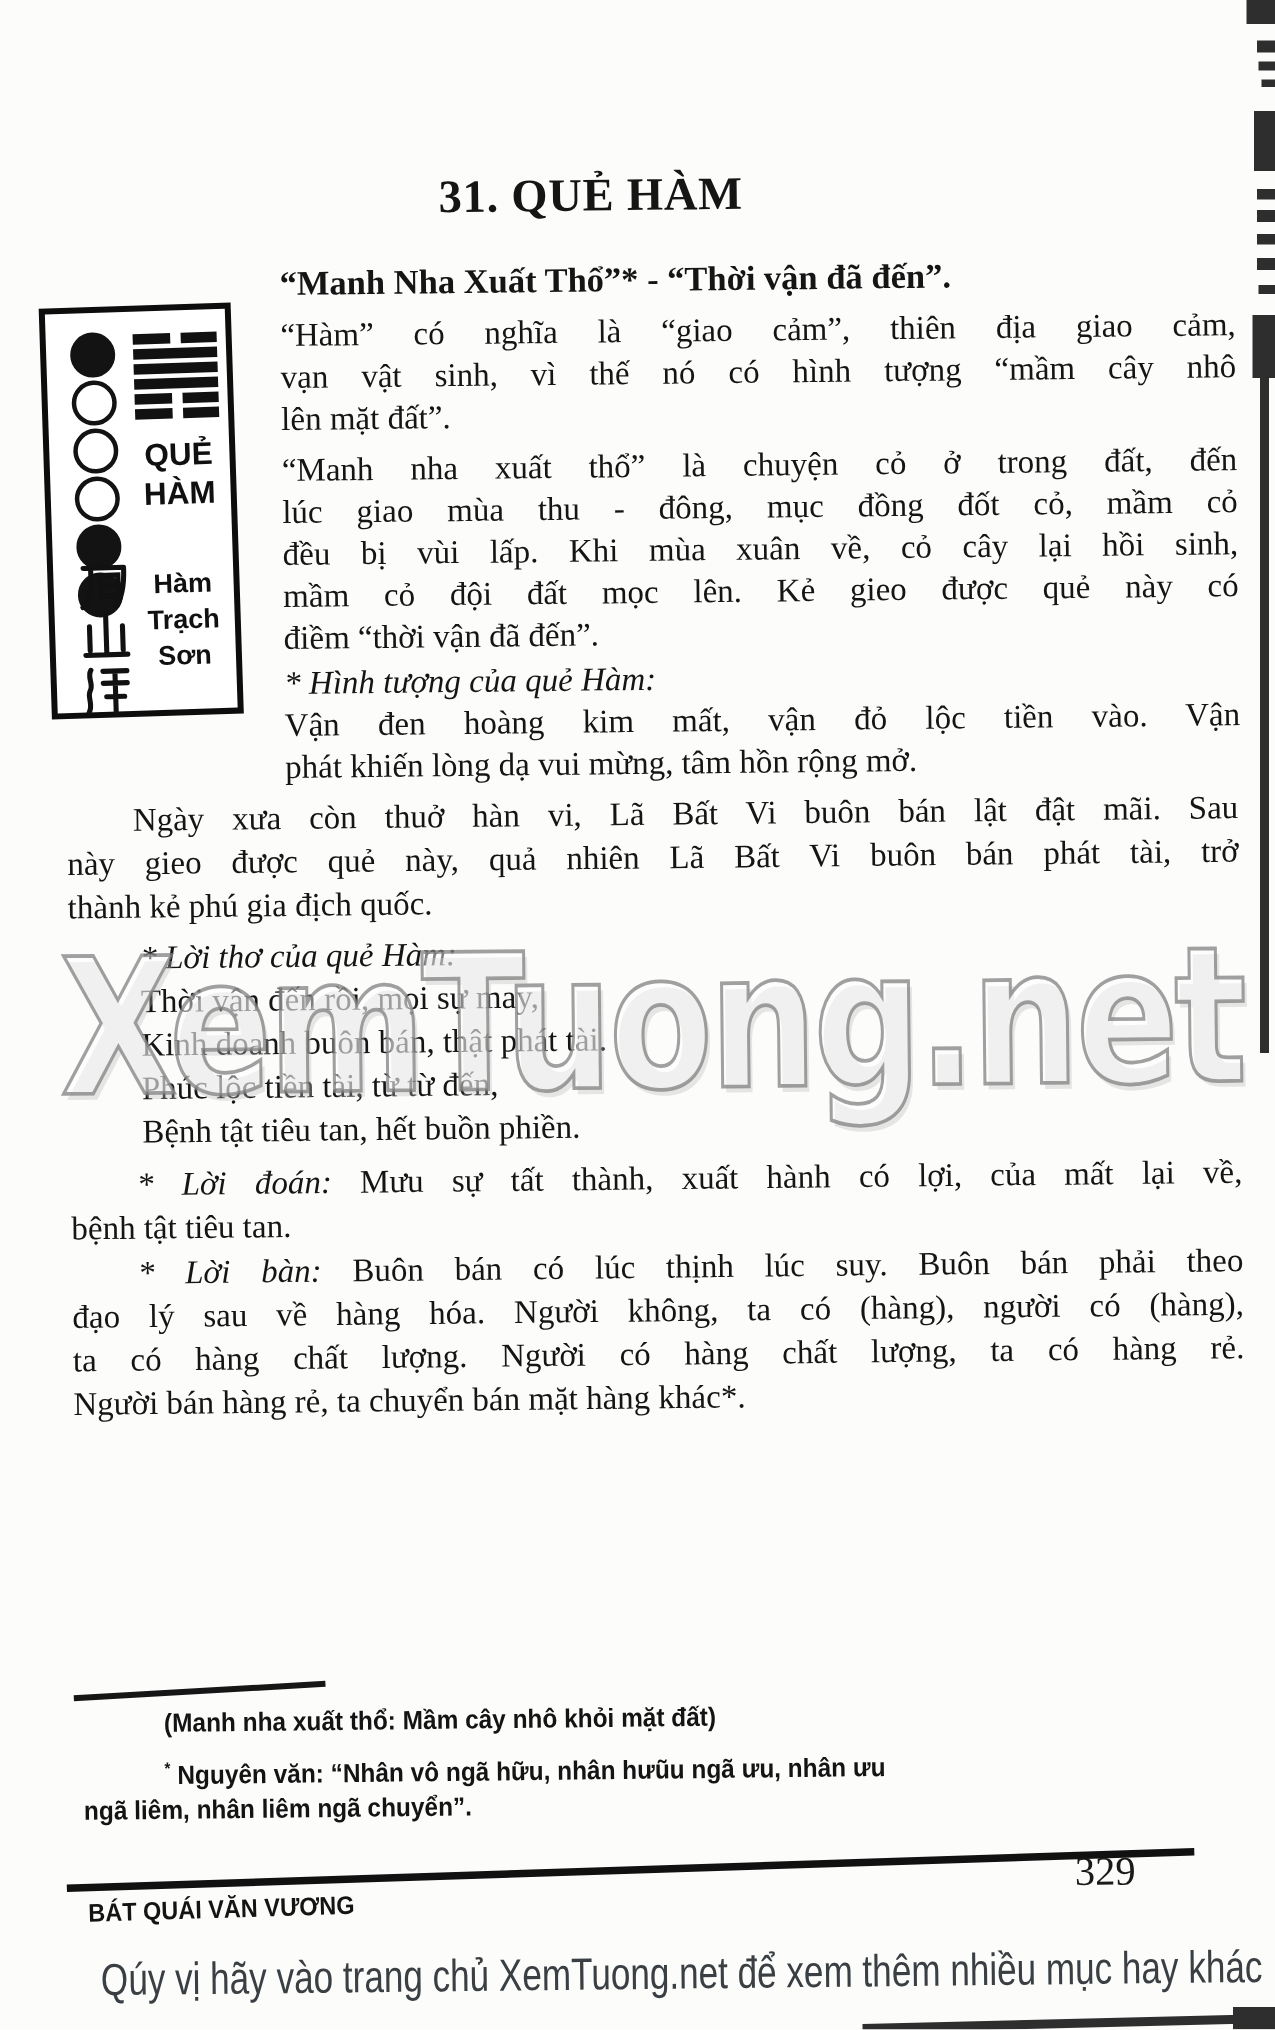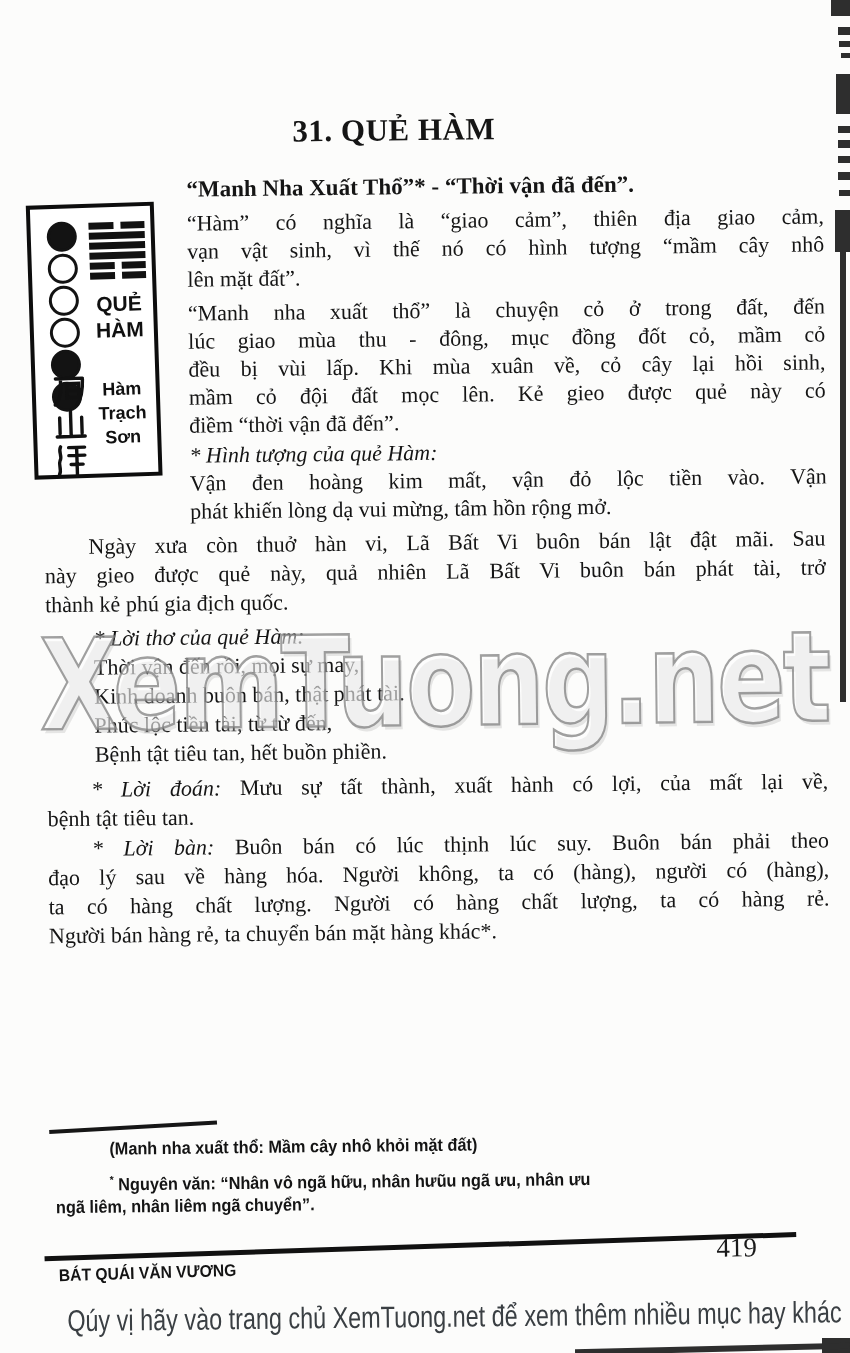--- a/index.html
+++ b/index.html
@@ -171,21 +171,21 @@
     </div>
 
     <div class="abs watermark">XemTuong.net</div>
 
     <div class="abs fn-rule"></div>
     <div class="abs fn fn1">(Manh nha xuất thổ: Mầm cây nhô khỏi mặt đất)</div>
     <div class="abs fn fn2"><span class="sup">*</span><span> Nguyên văn: “Nhân vô ngã hữu, nhân hưũu ngã ưu, nhân ưu</span></div>
     <div class="abs fn fn3">ngã liêm, nhân liêm ngã chuyển”.</div>
 
     <div class="abs footer-rule"></div>
-    <div class="abs page-num">419</div>
+    <div class="abs page-num">329</div>
     <div class="abs book-title">BÁT QUÁI VĂN VƯƠNG</div>
     <div class="abs banner"><span>Qúy vị hãy vào trang chủ </span><span>XemTuong.net</span><span> để xem thêm nhiều mục hay khác</span></div>
   </div>
 
   <div class="art" style="left:831px;top:0;width:19px;height:16px;"></div>
   <div class="art" style="left:838px;top:27px;width:12px;height:8px;"></div>
   <div class="art" style="left:839px;top:41px;width:11px;height:6px;"></div>
   <div class="art" style="left:841px;top:53px;width:9px;height:5px;"></div>
   <div class="art" style="left:836px;top:74px;width:14px;height:40px;"></div>
   <div class="art" style="left:838px;top:126px;width:12px;height:7px;"></div>

